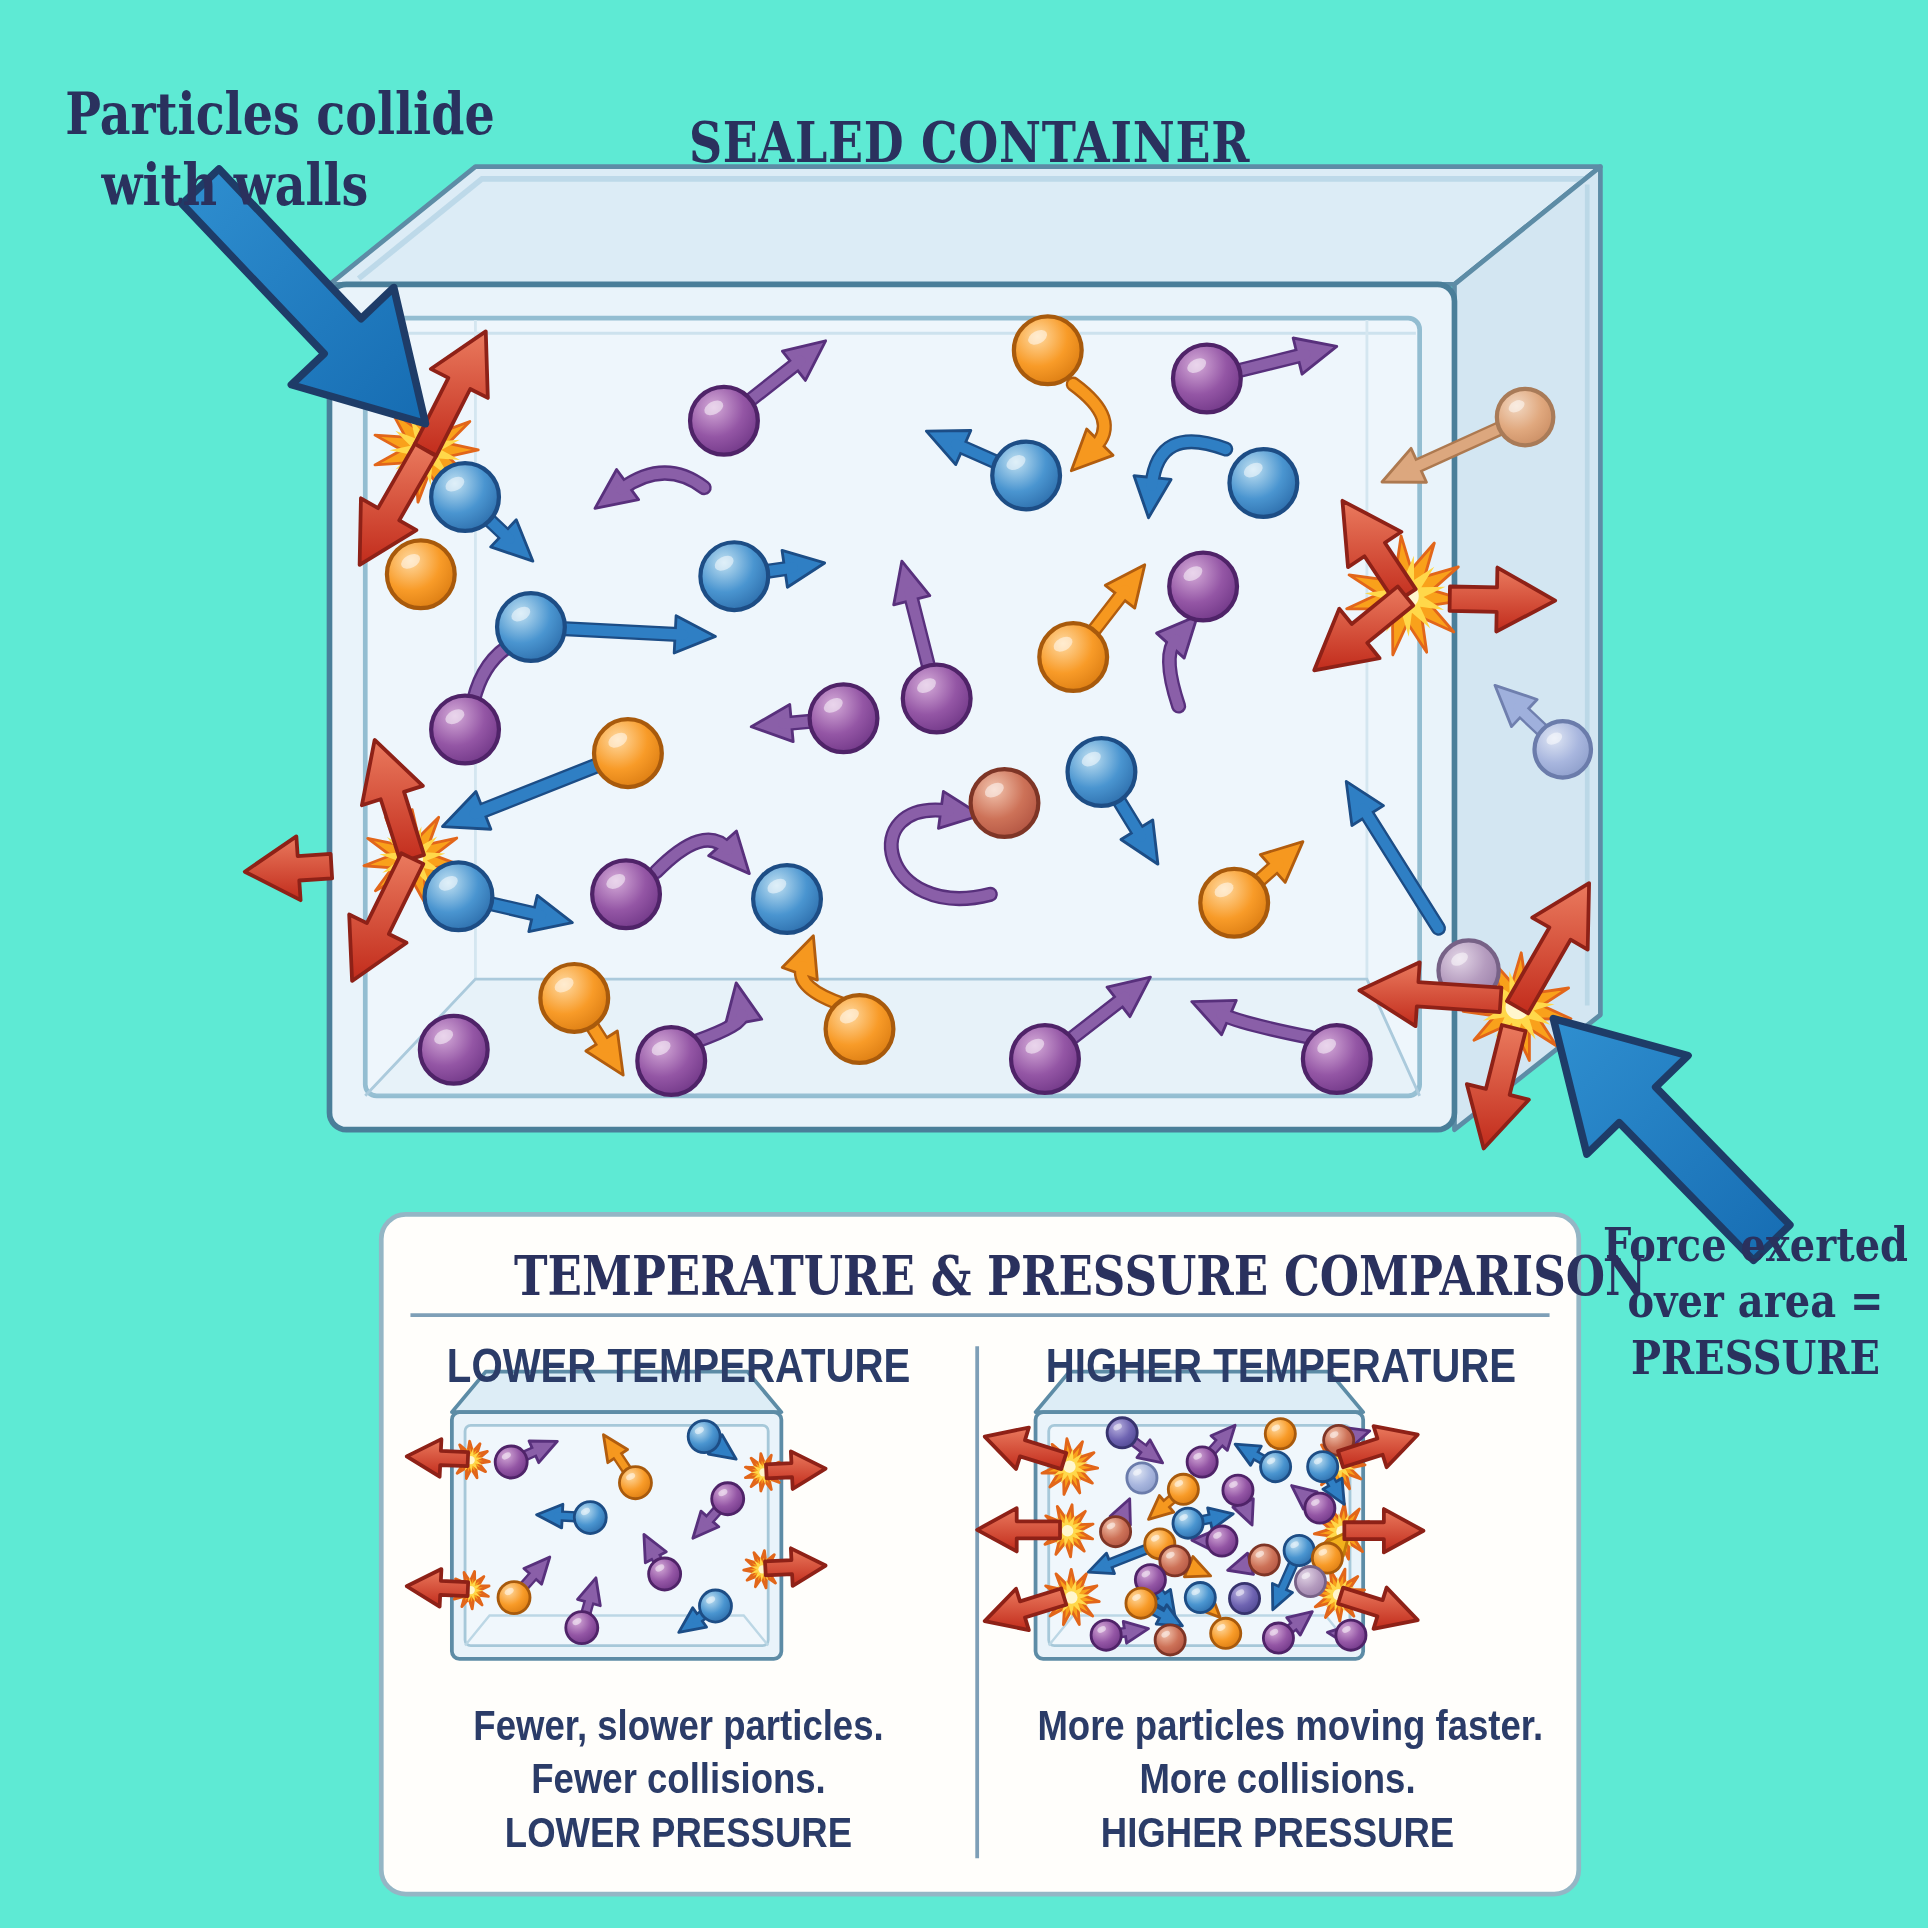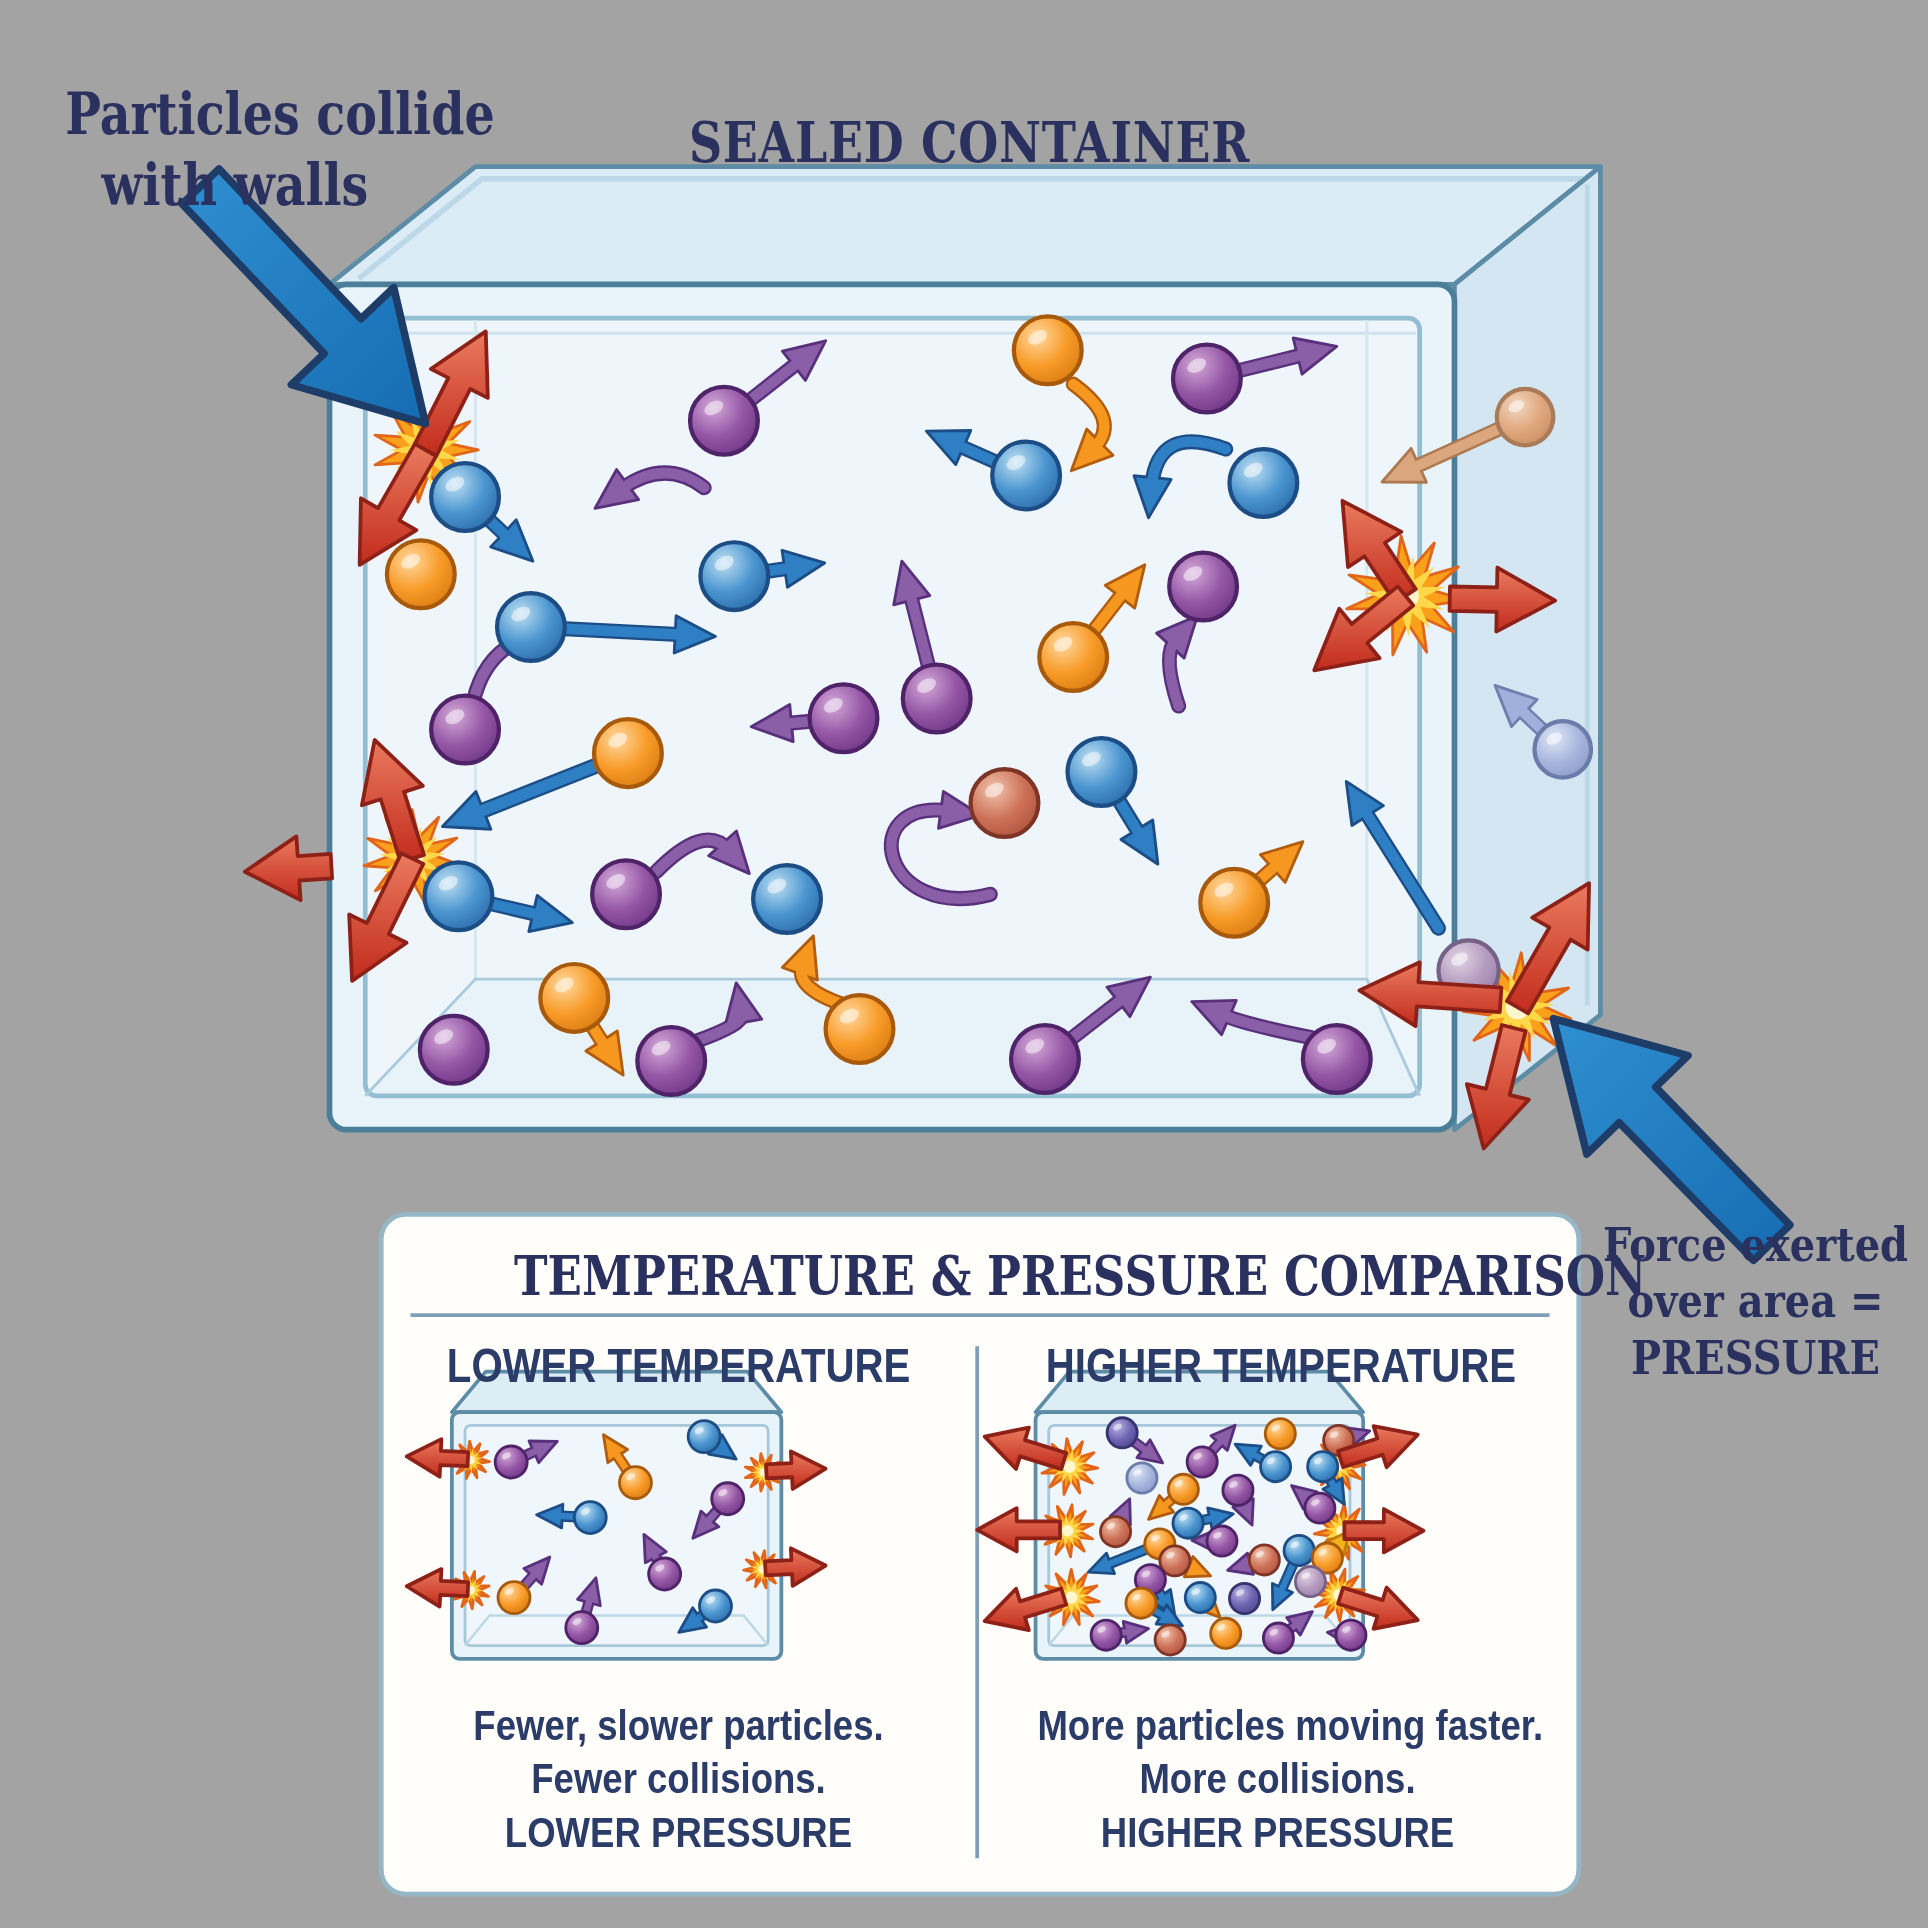--- a/index.html
+++ b/index.html
@@ -1,17 +1,17 @@
 <!DOCTYPE html>
 <html style="font-size:15px"><head>
 <meta charset="utf-8">
 <style>
   html,body{margin:0;padding:0;}
   body{width:1928px;height:1928px;overflow:hidden;background:#fbfaf5;}
-  #stage{position:relative;width:1928px;height:1928px;background:#a3a3a3;}
+  #stage{position:relative;width:1928px;height:1928px;background:#5eead4;}
   #scene{position:absolute;left:0;top:0;}
   .txt{position:absolute;text-align:center;white-space:nowrap;}
   .serif{font-family:"DejaVu Serif","Liberation Serif",serif;font-weight:bold;color:#2a315e;}
   .sans{font-family:"Liberation Sans","DejaVu Sans",sans-serif;font-weight:bold;color:#2b3c68;}
   .cond82{transform:scaleX(.82);transform-origin:50% 50%;}
   .cond85{transform:scaleX(.85);transform-origin:50% 50%;}
   .collide-label{left:28px;top:79px;width:414px;font-size:58px;line-height:1.22;}
   .main-title{left:593px;top:109px;width:753px;font-size:56px;letter-spacing:0.9px;}
   .force-label{left:1558px;top:1217px;width:395px;font-size:47px;line-height:1.2;}
   .panel-title{left:412px;top:1243px;width:1134px;font-size:55px;}

